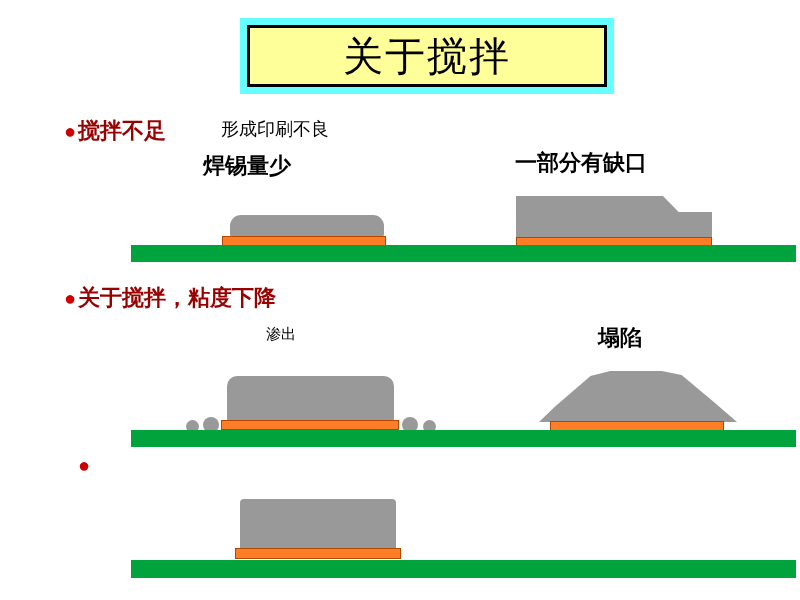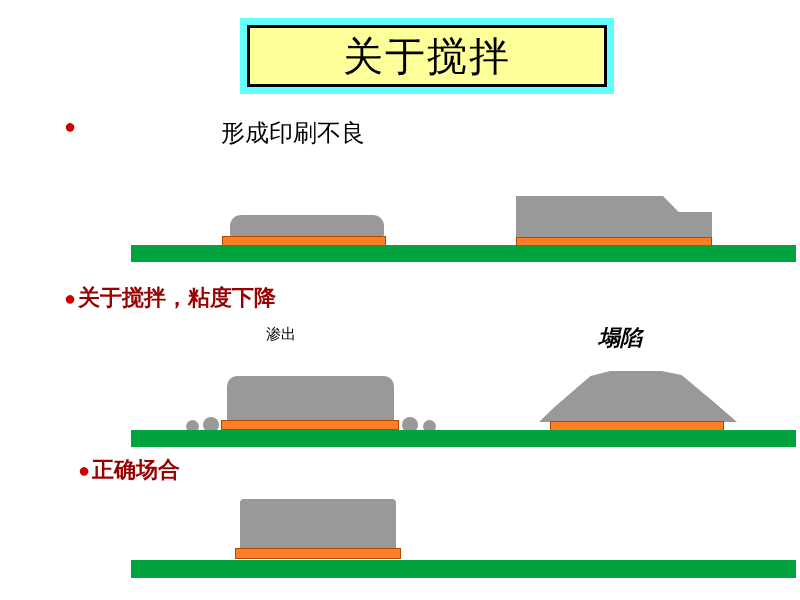--- a/index.html
+++ b/index.html
@@ -24,21 +24,21 @@
   .heading-line {
     position:absolute; display:flex; align-items:center;
     font-family:"Liberation Serif", serif;
     font-size:22px; color:var(--heading-red,#990000); white-space:nowrap;
   }
   .bullet { color:var(--bullet-red,#CC0000); font-size:20px; margin-right:2px; line-height:1; }
   .heading-text { font-weight:600; }
 
   .note {
     position:absolute; font-family:"Liberation Serif", serif;
-    font-size:24px; color:#000; white-space:nowrap;
+    font-size:18px; color:#000; white-space:nowrap;
   }
   .label {
     position:absolute; font-size:15px; color:#000; white-space:nowrap;
   }
   .label.bold { font-weight:bold; font-size:22px; }
 
   
   .board { position:absolute; left:95px; width:665px; height:17px; background:var(--board-green,#00A33C); }
   .b1 { top:245px; }
   .b2 { top:430px; }
@@ -73,48 +73,50 @@
 <body>
 
 <div class="slide">
 
   <div class="title-outer">
     <div class="title-inner">关于搅拌</div>
   </div>
 
   <div class="heading-line" style="left:28px; top:116px;">
     <span class="bullet">●</span>
+    <span class="heading-text">搅拌不足</span>
   </div>
   <div class="note" style="left:185px; top:117px;">形成印刷不良</div>
+  <div class="label bold" style="left:167px; top:151px;">焊锡量少</div>
+  <div class="label bold" style="left:479px; top:148px;">一部分有缺口</div>
 
   <div class="paste paste1l"></div>
   <div class="paste paste1r"></div>
   <div class="pad p1l"></div>
   <div class="pad p1r"></div>
   <div class="board b1"></div>
 
   <div class="heading-line" style="left:28px; top:283px;">
     <span class="bullet">●</span>
     <span class="heading-text">关于搅拌，粘度下降</span>
   </div>
   <div class="label" style="left:230px; top:325px;">渗出</div>
-  <div class="label bold" style="left:562px; top:323px;font-style:italic;">塌陷</div>
+  <div class="label bold" style="left:562px; top:323px;">塌陷</div>
 
   <div class="paste paste2l"></div>
   <div class="dot d1"></div>
   <div class="dot d2"></div>
   <div class="dot d3"></div>
   <div class="dot d4"></div>
   <div class="paste paste2r"></div>
   <div class="pad p2l"></div>
   <div class="pad p2r"></div>
   <div class="board b2"></div>
 
   <div class="heading-line" style="left:42px; top:455px;">
     <span class="bullet">●</span>
-    <span class="heading-text">正确场合</span>
   </div>
 
   <div class="paste paste3"></div>
   <div class="pad p3"></div>
   <div class="board b3"></div>
 
 </div>
 
 </body></html>

